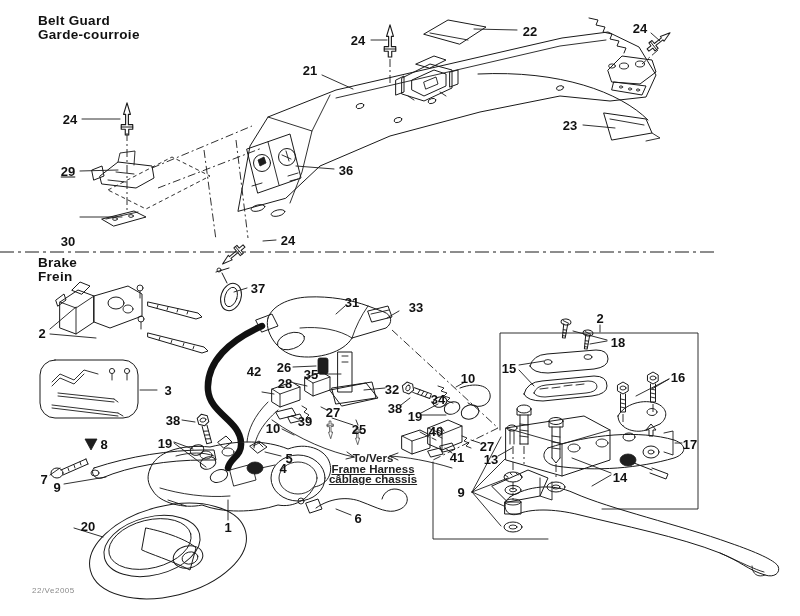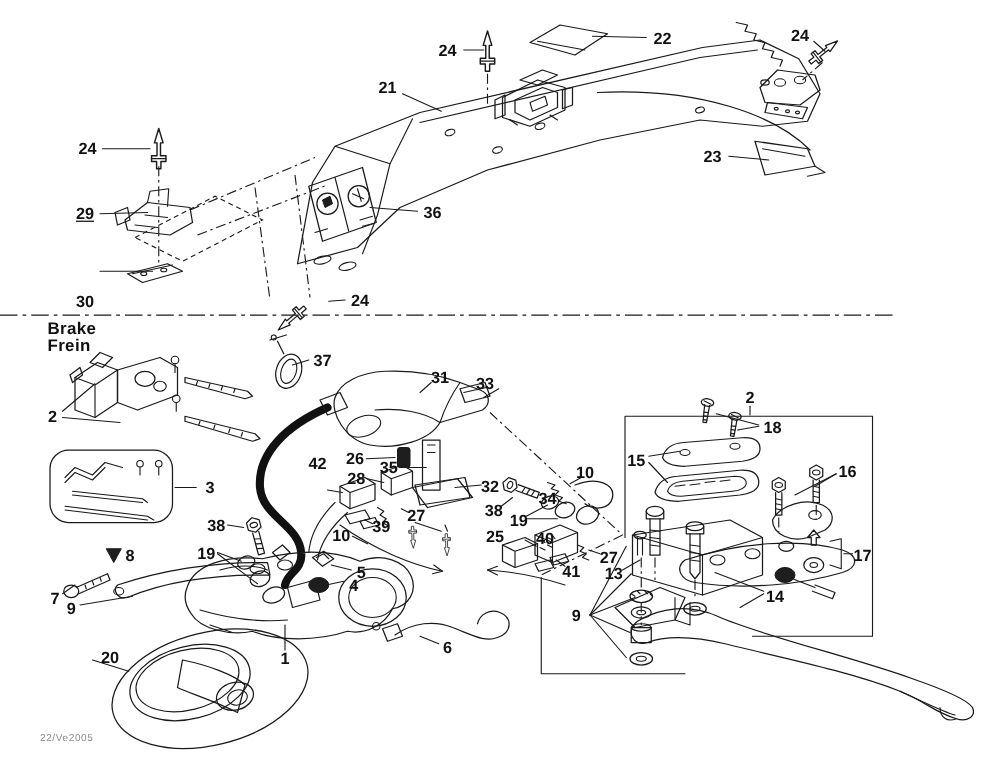--- a/index.html
+++ b/index.html
@@ -416,63 +416,72 @@
 
     <g>
       <path class="ln thin" d="M272,420 C300,440 330,452 354,457"></path>
       <path class="ln thin" d="M354,457 l-7,-5 M354,457 l-8,2" stroke-width="1.1"></path>
       <path class="ln thin" d="M452,468 C430,461 406,457 390,456"></path>
       <path class="ln thin" d="M390,456 l8,-3 M390,456 l8,4" stroke-width="1.1"></path>
     </g>
   </g>
 </svg>
 
+  <div class="title" style="left:38px;top:14px;">
+    <div>Belt Guard</div>
+    <div>Garde-courroie</div>
+  </div>
   <div class="title" style="left:38px;top:256px;">
     <div>Brake</div>
     <div>Frein</div>
   </div>
 
+  <div id="note">
+    <div>To/Vers</div>
+    <div class="u">Frame Harness</div>
+    <div class="u">câblage chassis</div>
+  </div>
 
   <div id="callout-layer">
       <div class="callout" style="left: 70px; top: 119px;">24</div>
       <div class="callout" style="left: 68px; top: 171px; text-decoration: underline;">29</div>
       <div class="callout" style="left: 68px; top: 217px; margin-top: 24px;">30</div>
       <div class="callout" style="left: 310px; top: 70px;">21</div>
       <div class="callout" style="left: 358px; top: 40px;">24</div>
       <div class="callout" style="left: 530px; top: 31px;">22</div>
       <div class="callout" style="left: 640px; top: 28px;">24</div>
       <div class="callout" style="left: 570px; top: 125px;">23</div>
       <div class="callout" style="left: 346px; top: 170px;">36</div>
       <div class="callout" style="left: 288px; top: 240px;">24</div>
       <div class="callout" style="left: 42px; top: 333px;">2</div>
       <div class="callout" style="left: 168px; top: 390px;">3</div>
       <div class="callout" style="left: 258px; top: 288px;">37</div>
       <div class="callout" style="left: 352px; top: 302px;">31</div>
-      <div class="callout" style="left: 388px; top: 307px;">33</div>
+      <div class="callout" style="left: 416px; top: 307px;">33</div>
       <div class="callout" style="left: 600px; top: 318px;">2</div>
       <div class="callout" style="left: 618px; top: 342px;">18</div>
       <div class="callout" style="left: 509px; top: 368px;">15</div>
       <div class="callout" style="left: 678px; top: 377px;">16</div>
       <div class="callout" style="left: 690px; top: 444px;">17</div>
       <div class="callout" style="left: 620px; top: 477px;">14</div>
       <div class="callout" style="left: 461px; top: 492px;">9</div>
       <div class="callout" style="left: 491px; top: 459px;">13</div>
       <div class="callout" style="left: 487px; top: 446px;">27</div>
       <div class="callout" style="left: 438px; top: 399px;">34</div>
       <div class="callout" style="left: 412px; top: 431px; margin-left: 24px;">40</div>
       <div class="callout" style="left: 457px; top: 457px;">41</div>
       <div class="callout" style="left: 284px; top: 367px;">26</div>
       <div class="callout" style="left: 311px; top: 374px;">35</div>
       <div class="callout" style="left: 285px; top: 383px;">28</div>
       <div class="callout" style="left: 254px; top: 371px;">42</div>
       <div class="callout" style="left: 392px; top: 389px;">32</div>
       <div class="callout" style="left: 333px; top: 412px;">27</div>
       <div class="callout" style="left: 305px; top: 421px;">39</div>
       <div class="callout" style="left: 273px; top: 428px;">10</div>
-      <div class="callout" style="left: 359px; top: 429px; margin-left: 37px;">25</div>
+      <div class="callout" style="left: 359px; top: 429px;">25</div>
       <div class="callout" style="left: 395px; top: 408px;">38</div>
       <div class="callout" style="left: 415px; top: 416px;">19</div>
       <div class="callout" style="left: 468px; top: 378px;">10</div>
       <div class="callout" style="left: 173px; top: 420px;">38</div>
       <div class="callout" style="left: 165px; top: 443px;">19</div>
       <div class="callout" style="left: 104px; top: 444px;">8</div>
       <div class="callout" style="left: 44px; top: 479px;">7</div>
       <div class="callout" style="left: 57px; top: 487px;">9</div>
       <div class="callout" style="left: 289px; top: 458px;">5</div>
       <div class="callout" style="left: 283px; top: 468px;">4</div>

